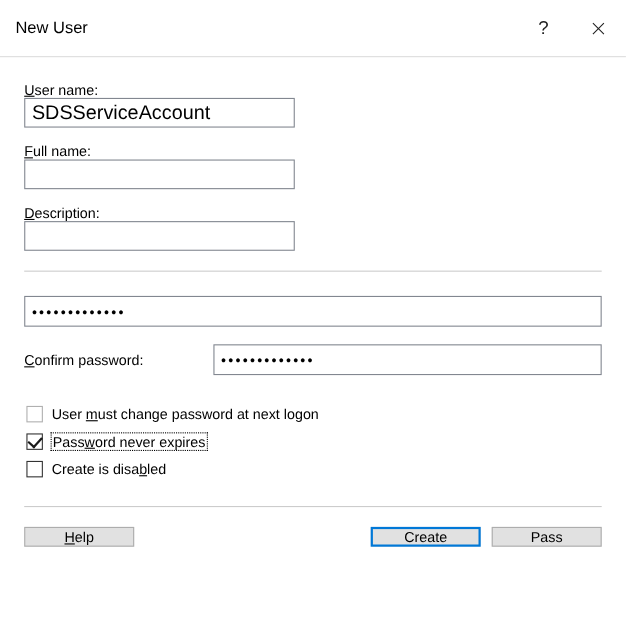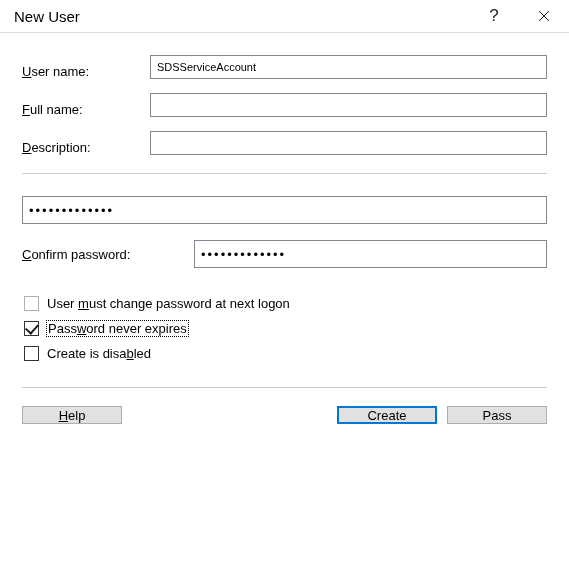--- a/index.html
+++ b/index.html
@@ -5,21 +5,21 @@
     * { box-sizing: border-box; margin: 0; padding: 0; }
     body {
       font-family: "Segoe UI", Tahoma, sans-serif;
       font-size: 13px;
       background: #fff;
       width: 569px;
       height: 579px;
       overflow: hidden;
     }
     .titlebar {
-      height: 33px;
+      height: 52px;
       display: flex;
       align-items: center;
       padding-left: 14px;
       border-bottom: 1px solid #ddd;
       background: #fff;
     }
     .titlebar-title {
       flex: 1;
       font-size: 15px;
       color: #000;
@@ -33,36 +33,37 @@
       color: #222;
       cursor: pointer;
     }
     .titlebar-btn svg { stroke: #222; stroke-width: 1; fill: none; }
     .titlebar-help { font-size: 17px; font-family: "Segoe UI", sans-serif; }
     .content {
       padding: 22px 22px 18px 22px;
     }
     .form-row {
       display: flex;
-      align-items: flex-end;
+      align-items: flex-start;
       margin-bottom: 14px;
+      flex-direction: column;
     }
     .form-label {
       width: 128px;
       color: #000;
       padding-right: 6px;
     }
     .ul { text-decoration: underline; }
     .text-input {
       flex: 1;
       height: 24px;
       border: 1px solid #828790;
       padding: 2px 6px;
       font-family: inherit;
-      font-size: 11px;
+      font-size: 18px;
       background: #fff;
     }
     .divider {
       border: none;
       border-top: 1px solid #ccc;
       margin: 18px 0 22px 0;
     }
     .pw-row {
       display: flex;
       align-items: center;

